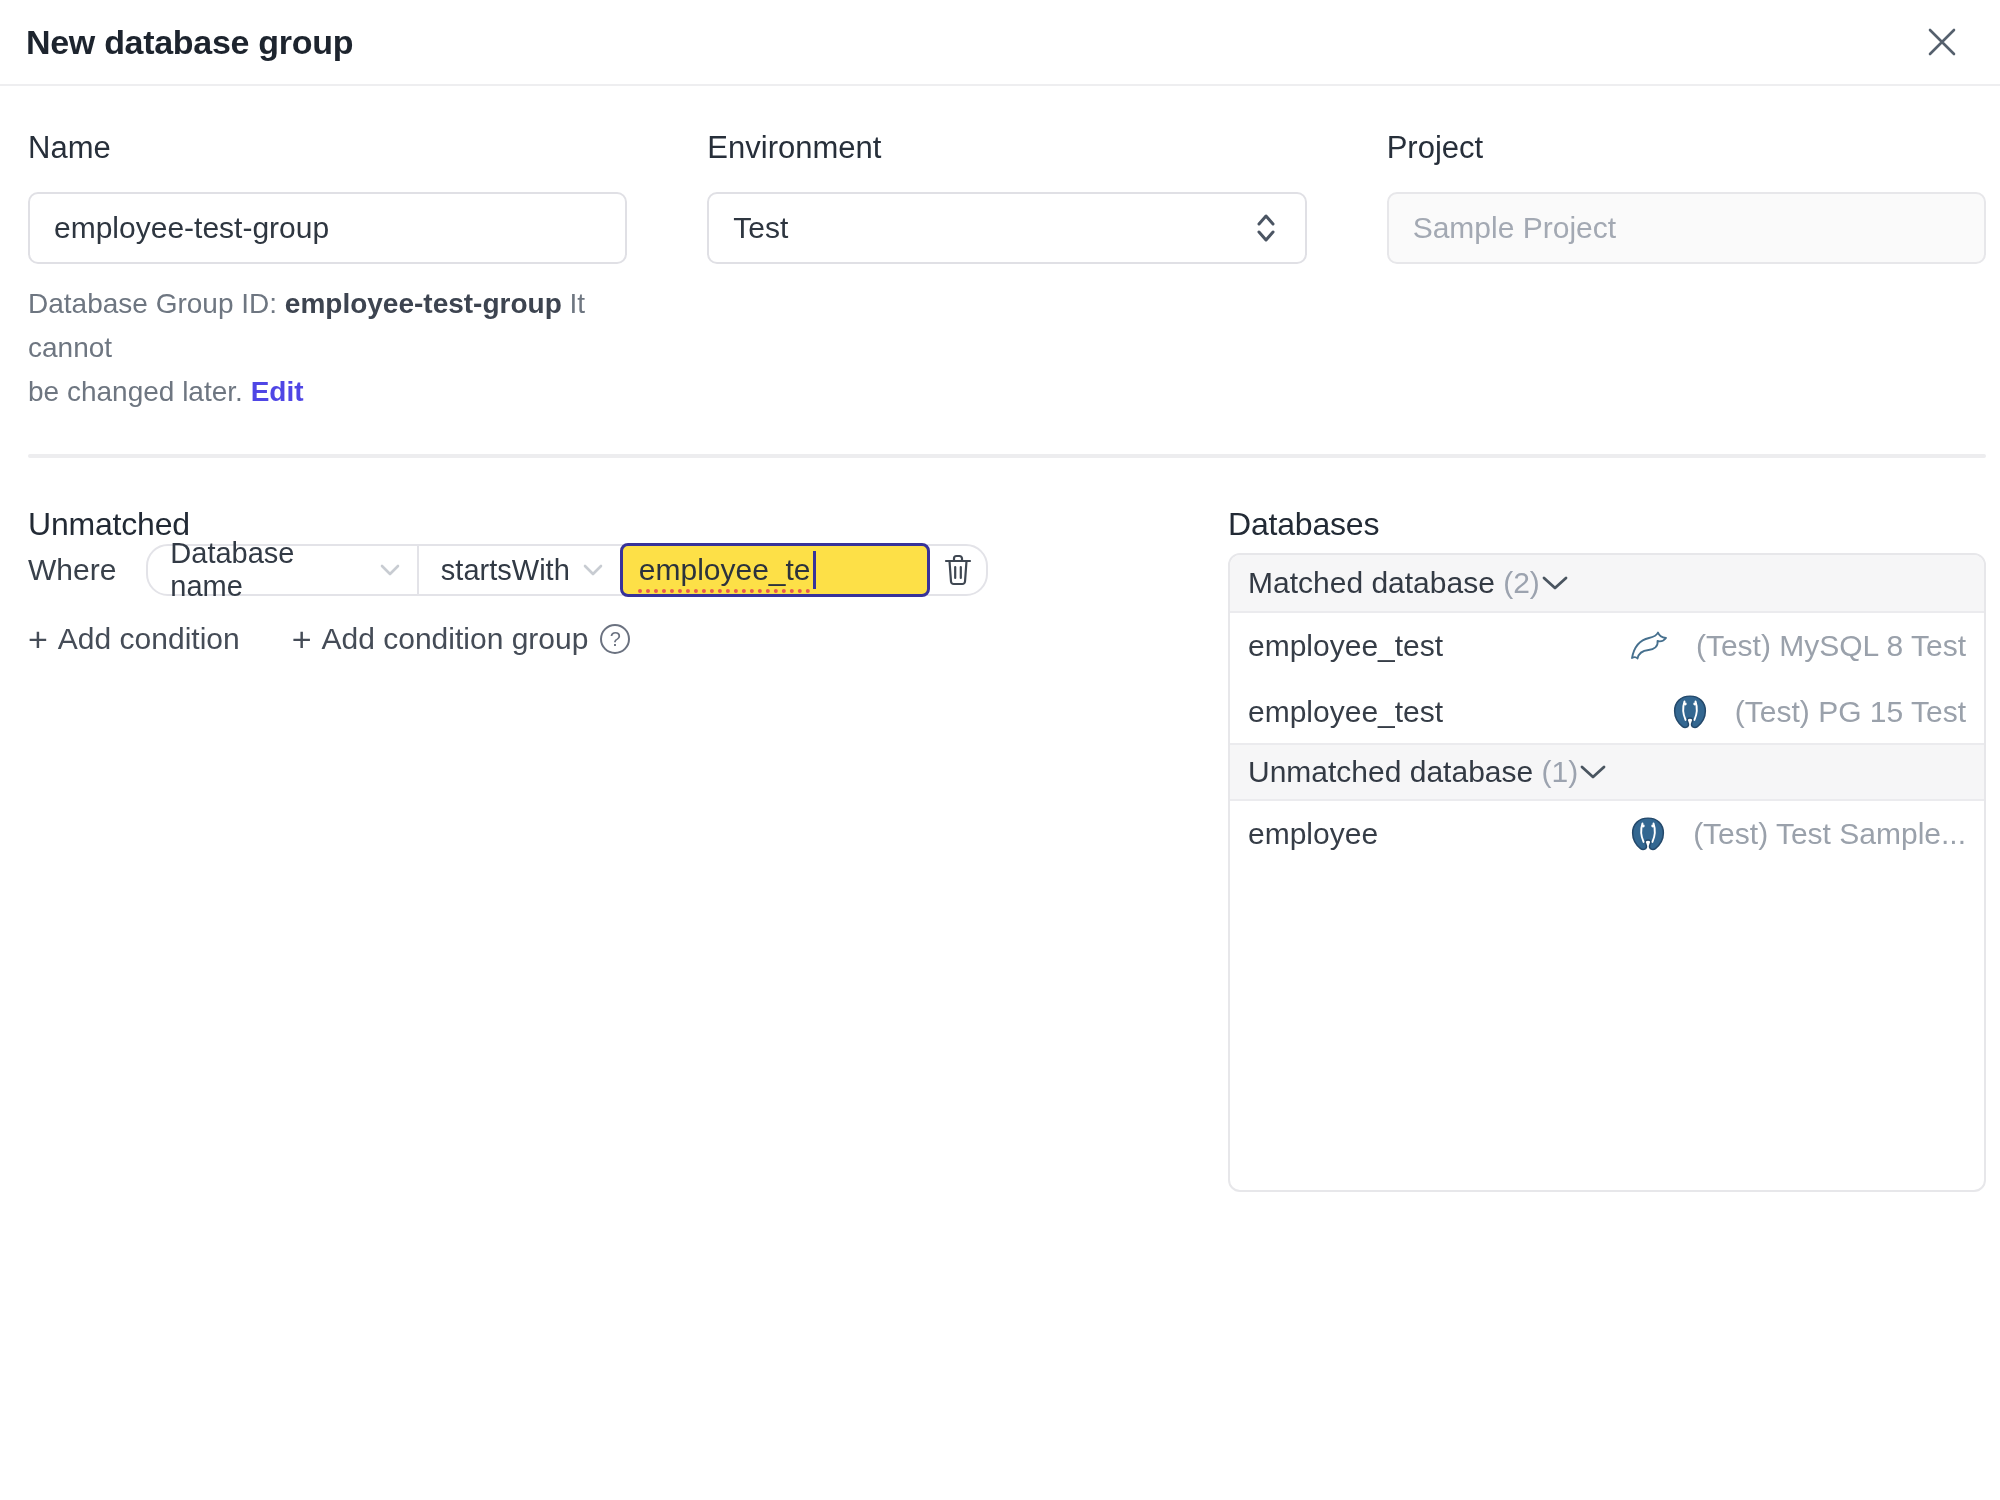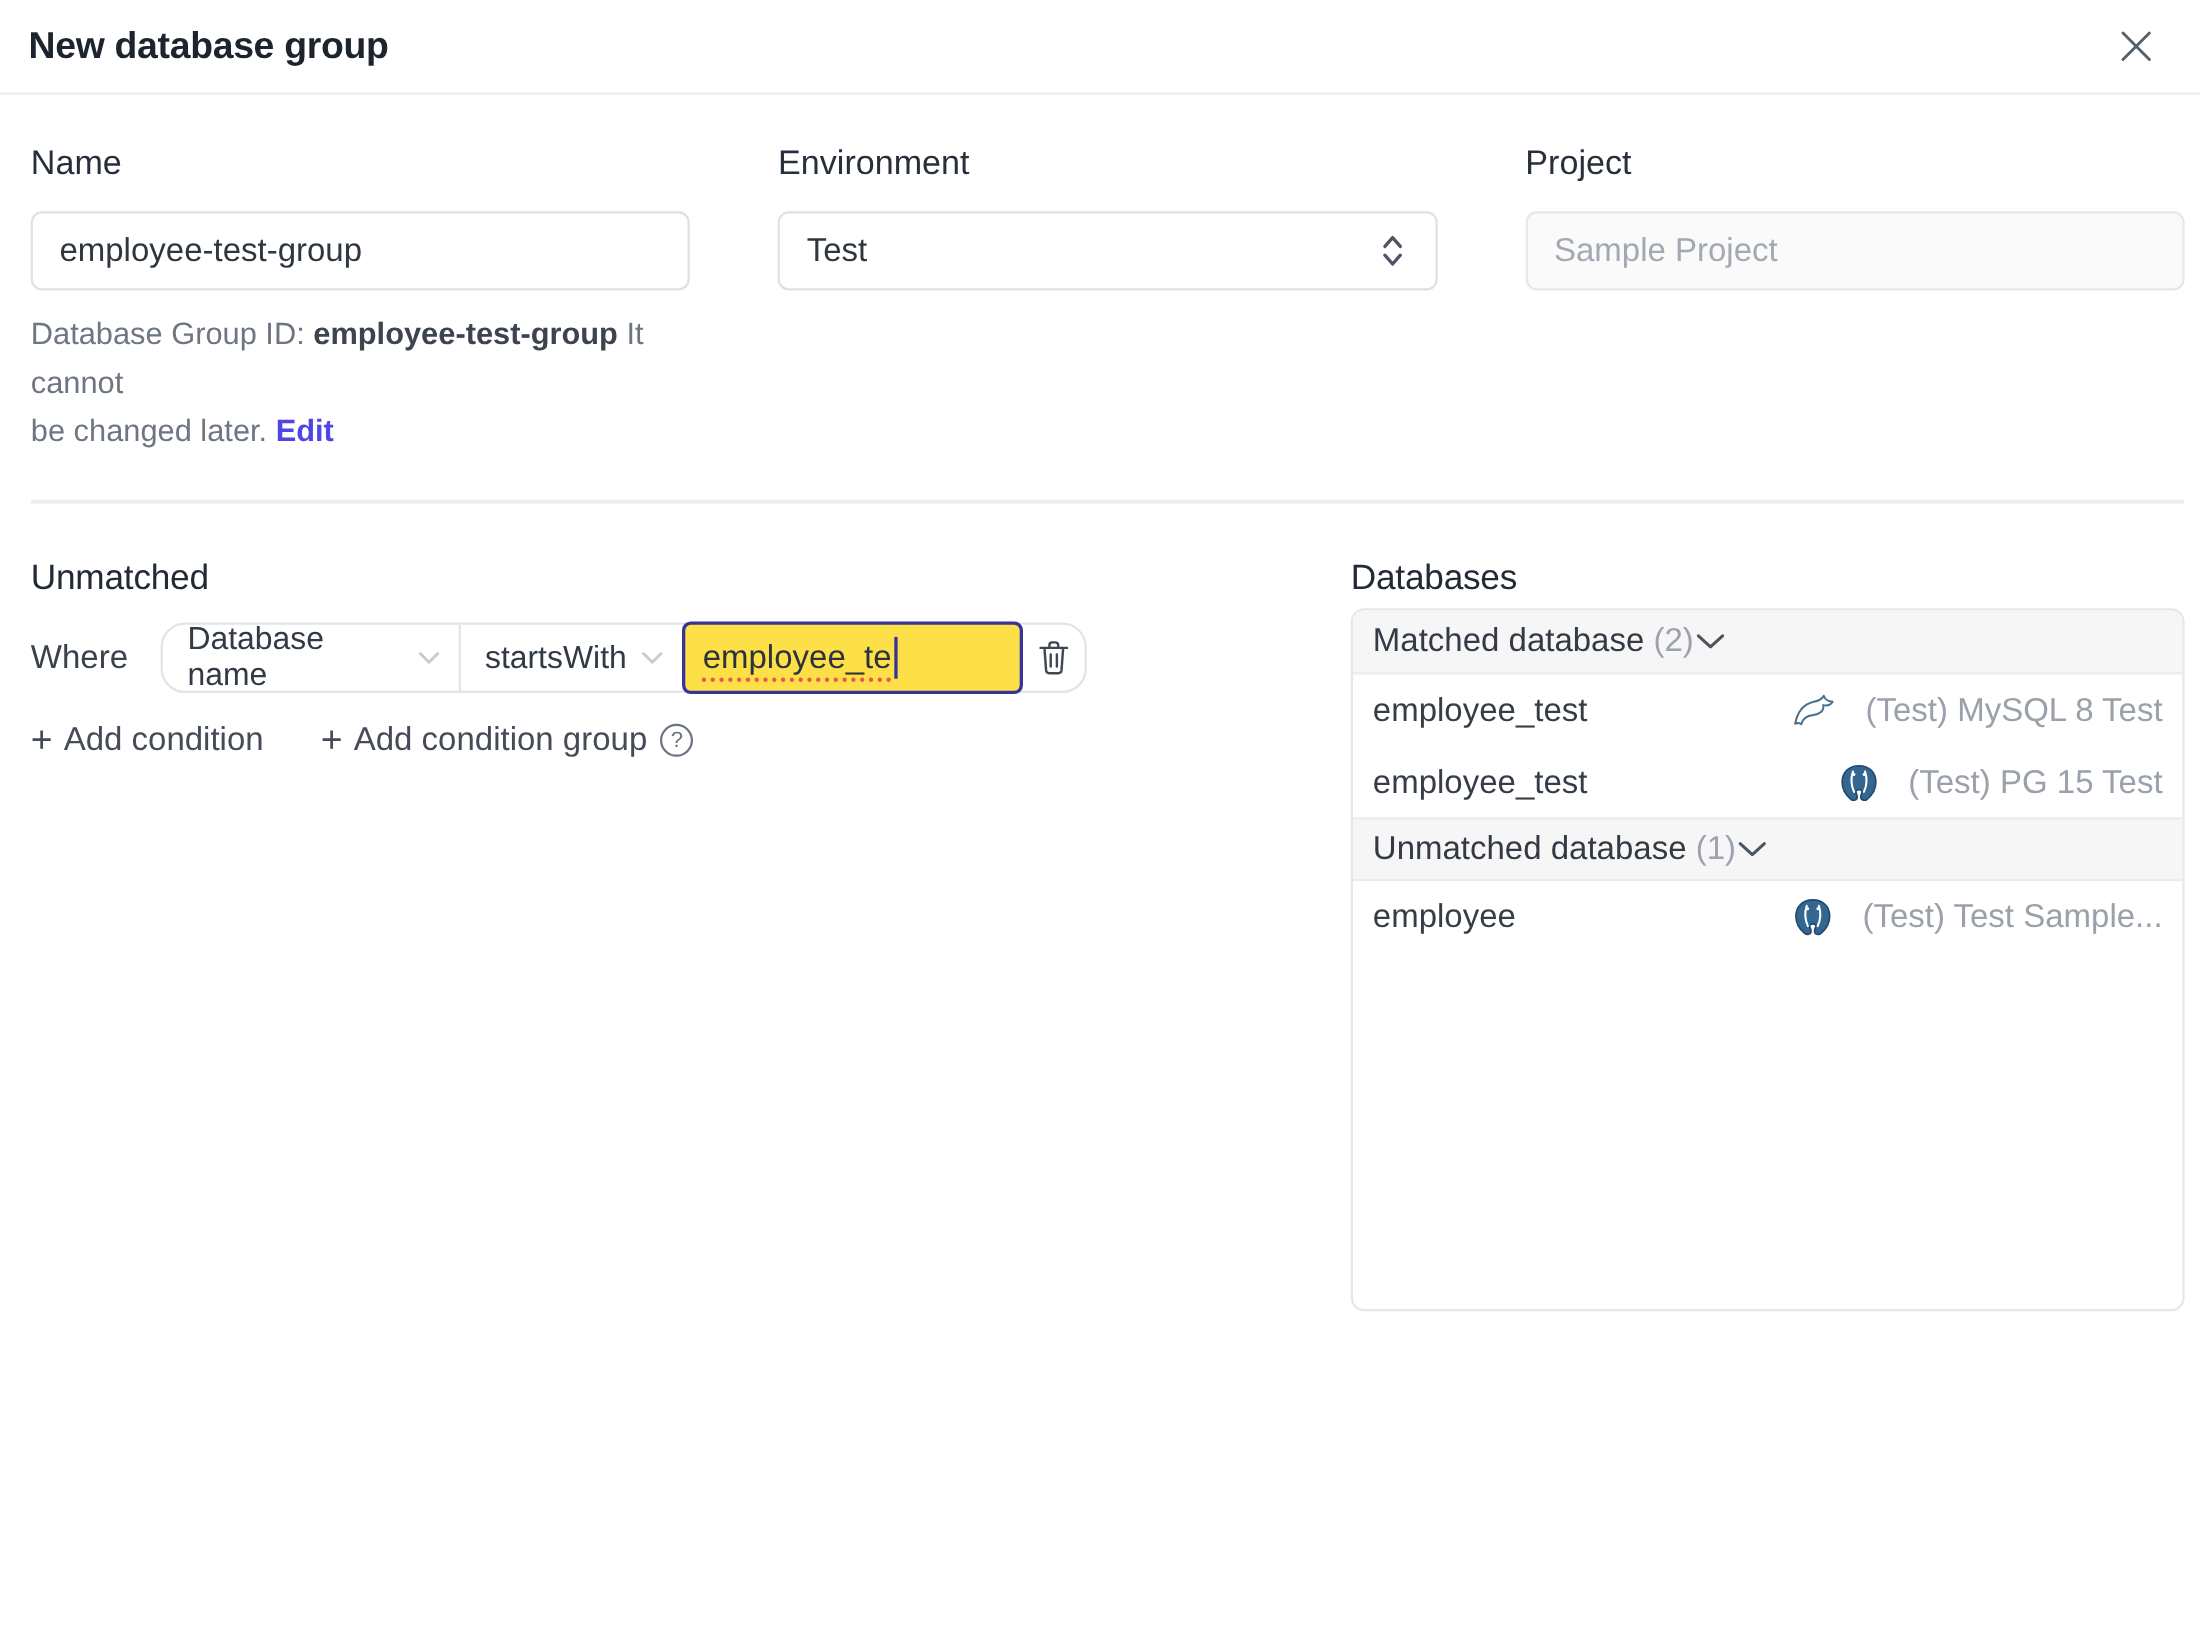--- a/index.html
+++ b/index.html
@@ -28,23 +28,23 @@
   .hr { height:4px; background:#ededef; margin:40px 0 0 0; border-radius:2px; }
 
   
   .bottom { display:flex; justify-content:space-between; align-items:flex-start; }
   .cond-col { width:960px; }
   .db-col   { width:758px; }
 
   .section-title { font-size:32px; font-weight:500; color:#222a35; line-height:40px; margin-top:46px; letter-spacing:-.2px; }
 
   
-  .cond-row { margin-top:22px; display:flex; align-items:center; }
+  .cond-row { display:flex; align-items:center; }
   .where-label { font-size:30px; color:#39414b; margin-right:30px; }
-  .cond-group { display:flex; align-items:stretch; height:64px; border:2px solid #e3e3e8; border-radius:22px; }
+  .cond-group { display:flex; align-items:stretch; height:52px; border:2px solid #e3e3e8; border-radius:22px; }
   .cond-select { display:flex; align-items:center; gap:12px; padding:0 16px 0 22px;
     font-size:29px; color:#323a45; cursor:pointer; }
   .cond-select.first { border-right:2px solid #e3e3e8; }
   .expr-input { width:320px; margin:-3px 0; border:3px solid #37339a; border-radius:8px;
     background:#fde047; display:flex; align-items:center; padding:0 16px; font-size:30px; color:#2c333d; }
   .misspelled { text-decoration:underline dotted #e8594f; text-decoration-thickness:4px; text-underline-offset:9px; }
   .caret { width:3px; height:38px; background:#37339a; margin-left:2px; }
   .trash-btn { width:58px; display:flex; align-items:center; justify-content:center;
     background:none; border:none; cursor:pointer; }
 

